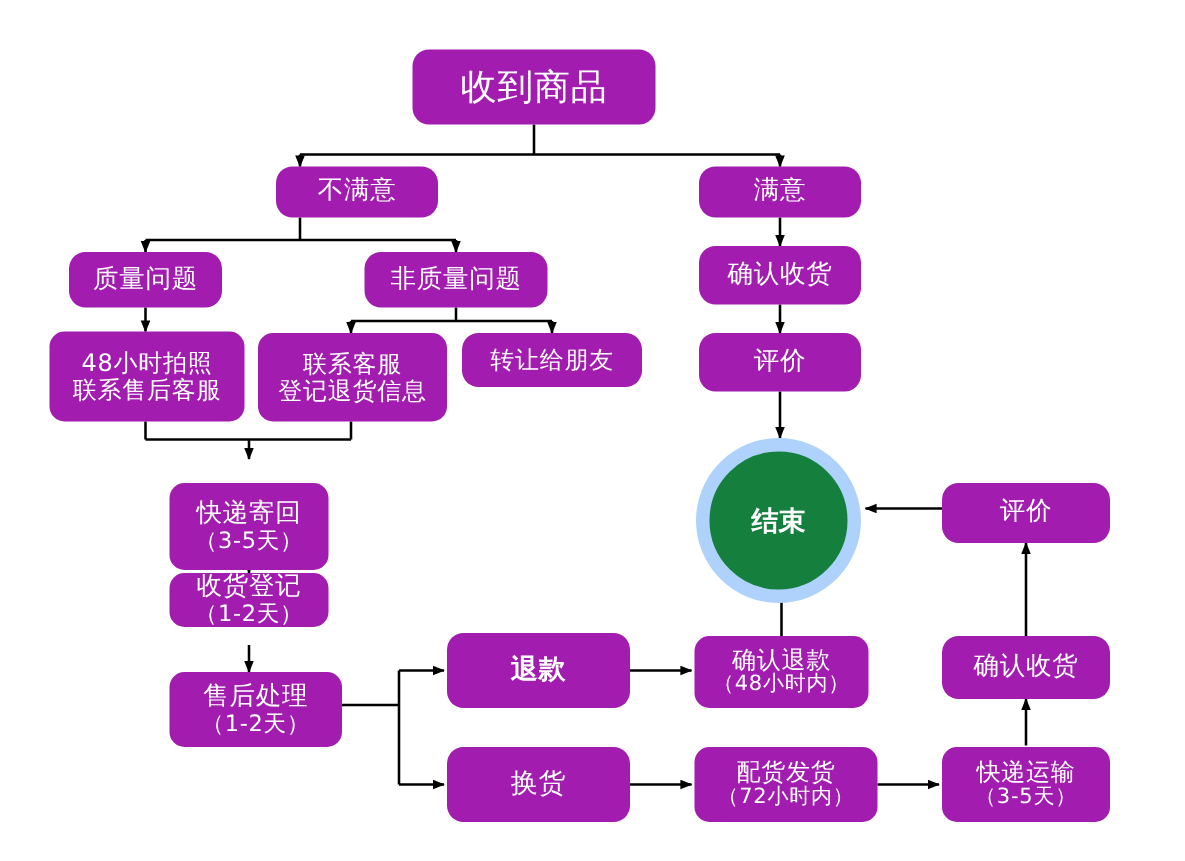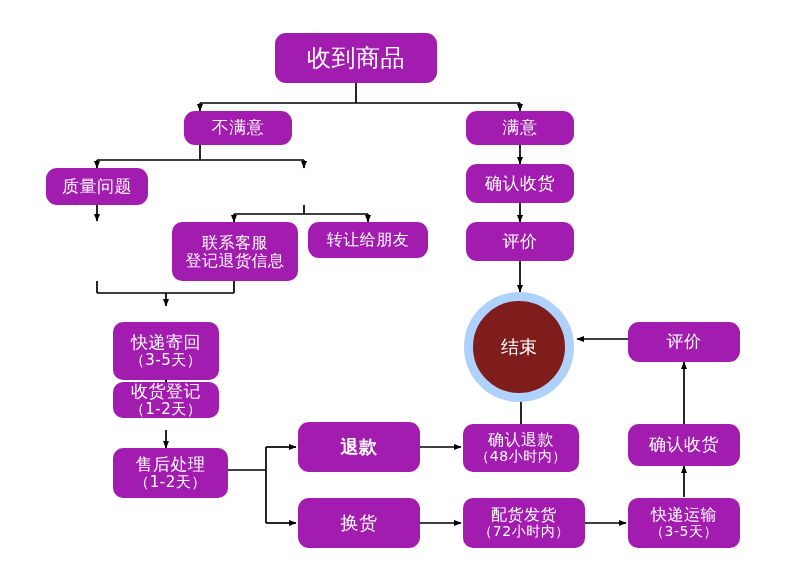--- a/index.html
+++ b/index.html
@@ -38,27 +38,28 @@
     letter-spacing: 0.5px;
     white-space: nowrap;
   }
   .node .l1 { display: block; }
   .node .l2 { display: block; }
   .node.one-line { border-radius: 11px; }
   .circle-node {
     position: absolute;
     box-sizing: border-box;
     border-radius: 50%;
-    background: #7f1d1d;
+    background: #15803d;
     border: 9px solid #aed2fb;
     color: #ffffff;
     display: flex;
     align-items: center;
     justify-content: center;
     text-align: center;
+    font-weight: bold;
   }
   .fs-24 { font-size: 24px; }
   .fs-18 { font-size: 18px; }
   .fs-17 { font-size: 17px; }
   .fs-16 { font-size: 16px; }
   .fs-15 { font-size: 15px; }
   .fs-14 { font-size: 14px; }
 </style>
 </head>
 <body>
@@ -135,29 +136,36 @@
   </div>
 
   <div class="node one-line fs-17" style="left:466px; top:111px; width:108px; height:34px;">
     <span class="l1">满意</span>
   </div>
 
   <div class="node one-line fs-17" style="left:46px; top:168px; width:102px; height:37px;">
     <span class="l1">质量问题</span>
   </div>
 
+  <div class="node one-line fs-17" style="left:243px; top:168px; width:122px; height:37px;">
+    <span class="l1">非质量问题</span>
+  </div>
 
   <div class="node one-line fs-17" style="left:466px; top:164px; width:108px; height:39px;">
     <span class="l1">确认收货</span>
   </div>
 
   <div class="node one-line fs-17" style="left:466px; top:222px; width:108px; height:39px;">
     <span class="l1">评价</span>
   </div>
 
+  <div class="node fs-16" style="left:33px; top:221px; width:130px; height:60px;">
+    <span class="l1">48小时拍照</span>
+    <span class="l2">联系售后客服</span>
+  </div>
 
   <div class="node fs-16" style="left:172px; top:222px; width:126px; height:59px;">
     <span class="l1">联系客服</span>
     <span class="l2">登记退货信息</span>
   </div>
 
   <div class="node one-line fs-16" style="left:308px; top:222px; width:120px; height:36px;">
     <span class="l1">转让给朋友</span>
   </div>
 

